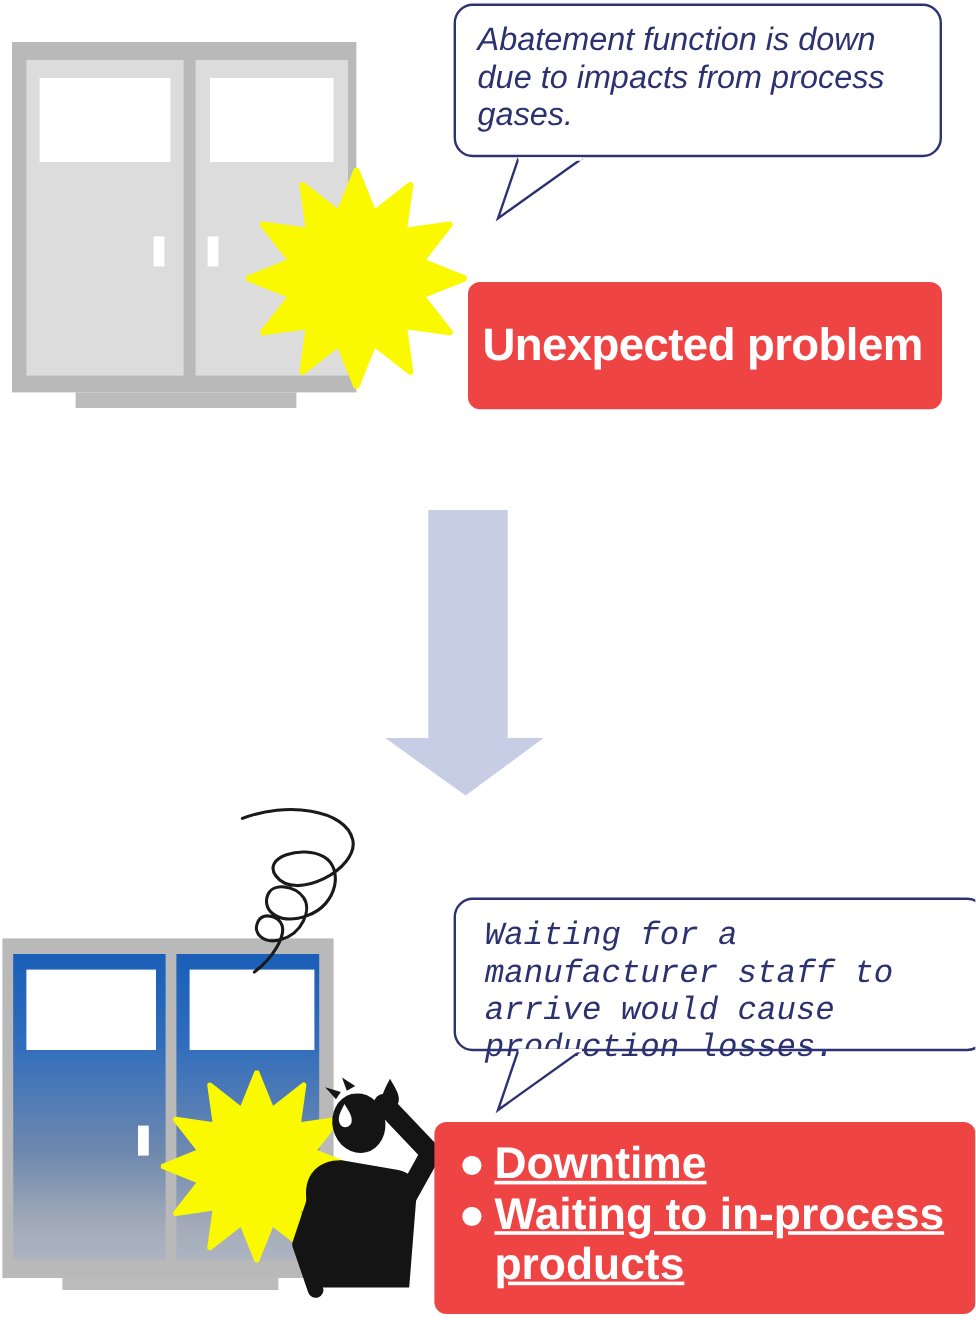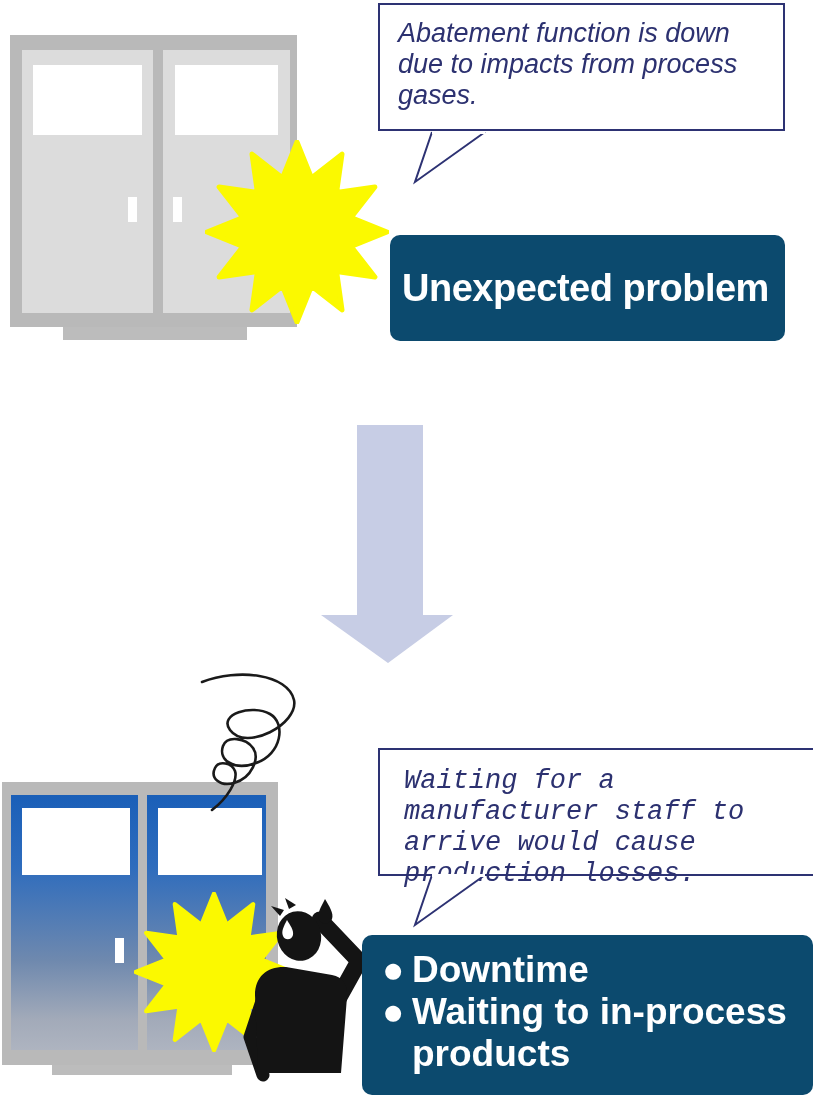--- a/index.html
+++ b/index.html
@@ -12,37 +12,37 @@
   
   .cab-frame{position:absolute;background:#b9b9b9;}
   .cab-base{position:absolute;background:#bcbcbc;}
   .door-gray{position:absolute;background:#dcdcdc;}
   .door-blue{position:absolute;background:linear-gradient(180deg,#1a5fb8 0%,#2e6cbd 28%,#6f89ae 65%,#a2aab9 88%,#aeb4c0 100%);}
   .cab-window{position:absolute;background:#ffffff;}
   .cab-handle{position:absolute;background:#ffffff;}
 
   
   .bubble{
-    position:absolute;background:#ffffff;border:2px solid #2d3273;border-radius:0;
+    position:absolute;background:#ffffff;border:2px solid #2d3273;border-radius:16px;
     color:#2c3170;font-style:italic;font-size:27px;line-height:31px;box-sizing:border-box;
   }
   .bubble-tail{position:absolute;}
 
   
   .banner{
-    position:absolute;background:#0c4a6e;border-radius:10px;color:#ffffff;box-sizing:border-box;
+    position:absolute;background:#ef4444;border-radius:10px;color:#ffffff;box-sizing:border-box;
   }
   .banner-title{
     display:flex;align-items:center;height:100%;padding-left:12px;
     font-size:38px;font-weight:bold;letter-spacing:-0.5px;white-space:nowrap;
   }
   .banner-list{padding:14px 8px 0 20px;font-size:37px;font-weight:bold;line-height:42px;}
   .banner-row{display:flex;}
   .banner-bullet{flex:0 0 30px;color:#ffffff;}
-  .banner-label{flex:1;}
+  .banner-label{flex:1;text-decoration:underline;}
 
   svg{display:block;}
 </style>
 </head>
 <body>
 
 <div class="page">
 
   <div class="abs" style="left:10px;top:35px;width:287px;height:305px;">
     <div class="cab-frame" style="left:0;top:0;width:287px;height:292px;"></div>

